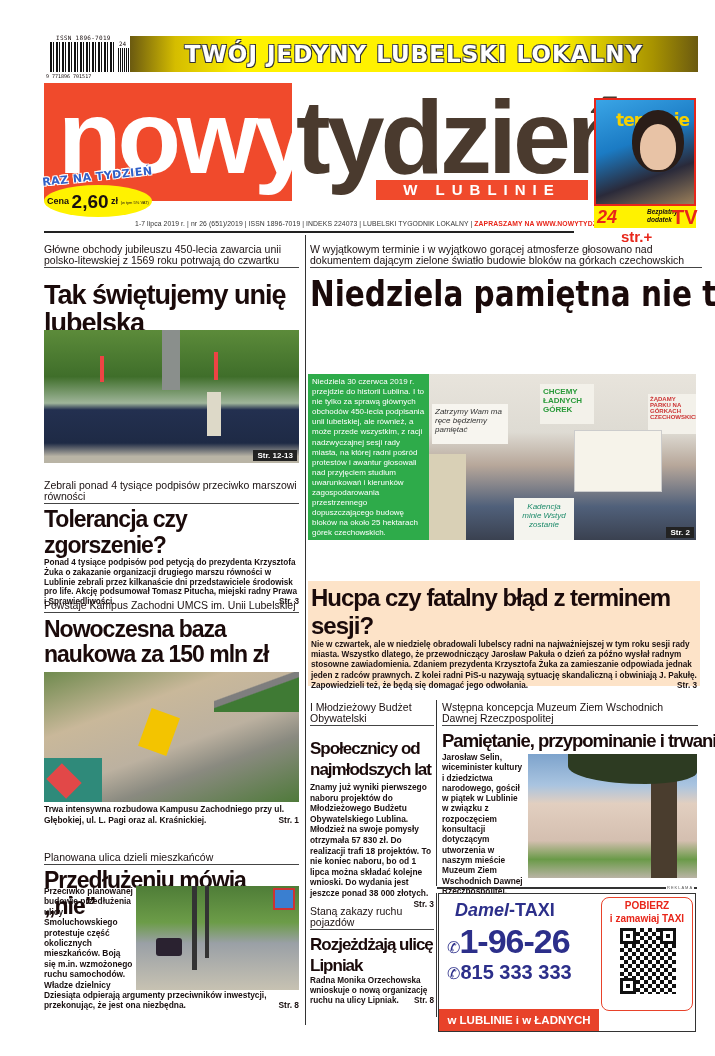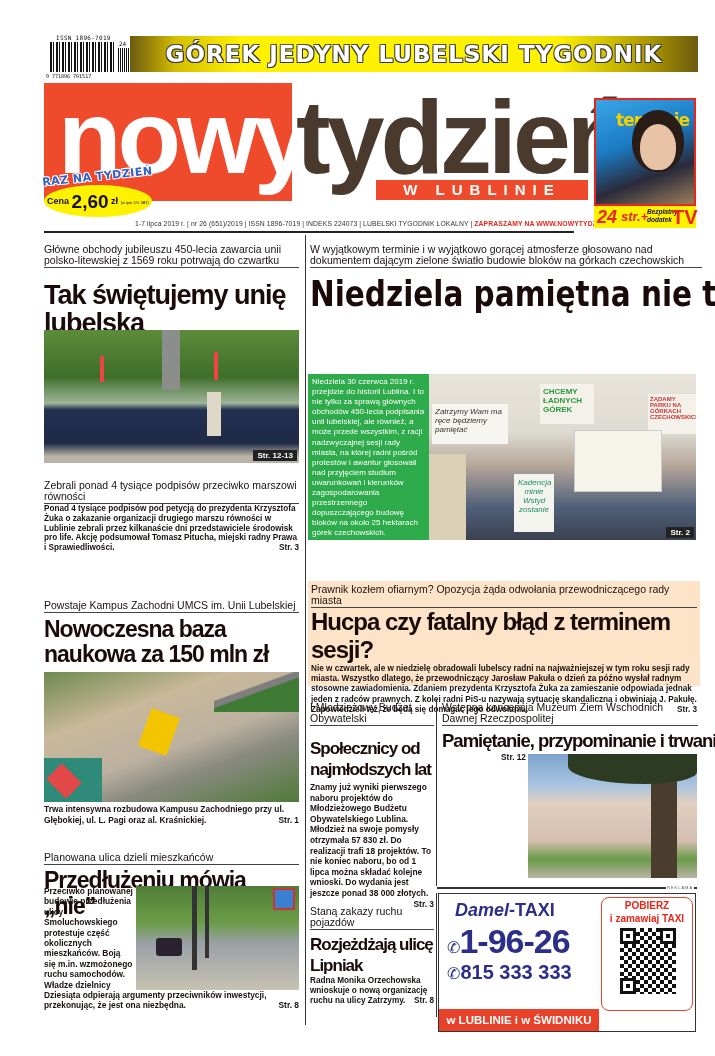--- a/index.html
+++ b/index.html
@@ -21,21 +21,21 @@
 .cena .big{font-size:19px;vertical-align:middle}
 .cena .vat{font-size:4px;font-weight:normal}
 .issueline{left:135px;top:220px;width:440px;font-size:6.8px;color:#333;white-space:nowrap;letter-spacing:.1px}
 .issueline .red{color:#e8261a;font-weight:bold}
 .headrule{left:44px;top:231px;width:530px;height:2px;background:#222}
 .tv{left:594px;top:98px;width:102px;height:108px;background:linear-gradient(160deg,#3aa5e6,#1b7bc4 40%,#2a2a3a 70%,#9a7f5a);border:2px solid #e8261a}
 .tv .tt{position:absolute;left:20px;top:10px;font-size:17px;font-weight:bold;color:#f7d000;font-family:"DejaVu Sans",sans-serif;letter-spacing:-1px}
 .tv .face{position:absolute;left:44px;top:24px;width:36px;height:46px;border-radius:50% 50% 45% 45%;background:#e8c3a6;box-shadow:0 -6px 0 8px #2a1d18}
 .tvbar{left:594px;top:206px;width:102px;height:22px;background:#fff200}
 .tvbar .s24{position:absolute;left:3px;top:1px;font-size:18px;font-weight:bold;font-style:italic;color:#e8261a}
-.tvbar .str{position:absolute;left:27px;top:3px;font-size:13px;font-weight:bold;font-style:italic;color:#e8261a}
+.tvbar .str{position:absolute;left:27px;top:22px;font-size:15px;font-weight:bold;color:#e8261a}
 .tvbar .bez{position:absolute;left:53px;top:2px;font-size:6.5px;font-style:italic;font-weight:bold;line-height:8px;color:#1a1010}
 .tvbar .tvt{position:absolute;left:78px;top:0;font-size:20px;font-weight:bold;color:#e8261a}
 .kick{font-size:10.5px;color:#1a1010;line-height:11px;border-bottom:1.5px solid #444;padding-bottom:1px}
 .h-cond{font-family:"Liberation Sans Narrow","Liberation Sans",sans-serif;font-weight:bold;color:#1a0a0a;letter-spacing:-1px}
 .body{font-size:8.6px;font-weight:bold;line-height:10.6px;color:#1a1010}
 .str-r{float:right}
 .colrule{left:305px;top:235px;width:1px;height:790px;background:#333}
 .photo{overflow:hidden}
 .photo-strtag{position:absolute;right:2px;bottom:2px;background:#222;color:#fff;font-size:8px;font-weight:bold;padding:1px 4px}
 .greenbox{left:308px;top:374px;width:121px;height:166px;background:#2eab4a;color:#fff;font-size:8px;line-height:10.1px;padding:3px 4px;font-family:"Liberation Sans Narrow","Liberation Sans",sans-serif}
@@ -59,21 +59,21 @@
 </head>
 <body>
 
 <div class="abs barcode">
   <span class="isn">ISSN 1896-7019</span>
   <span class="bars"></span>
   <span class="n24">24</span>
   <span class="bars2"></span>
   <span class="num">9 771896 701517</span>
 </div>
-<div class="abs slogan-text">GÓREK JEDYNY LUBELSKI TYGODNIK</div>
+<div class="abs slogan-text">TWÓJ JEDYNY LUBELSKI LOKALNY</div>
 
 <div class="abs redblock"></div>
 <div class="abs nowy">nowy</div>
 <div class="abs tydzien">tydzień</div>
 <div class="abs wlublinie">W LUBLINIE</div>
 
 <div class="abs cena">
   <span>Cena</span>
   <span class="big">2,60</span>
   <span>zł</span>
@@ -106,20 +106,21 @@
 <div class="abs photo" style="left:44px;top:330px;width:255px;height:133px;background:linear-gradient(180deg,#5c8b3a 0%,#3f6e2a 35%,#9fb59a 55%,#233050 60%,#1e2a45 85%,#b9b4a5 95%)">
   <div style="position:absolute;left:118px;top:0;width:18px;height:60px;background:#8a8f8c"></div>
   <div style="position:absolute;left:170px;top:22px;width:4px;height:28px;background:#e44"></div>
   <div style="position:absolute;left:56px;top:26px;width:4px;height:26px;background:#e44"></div>
   <div style="position:absolute;left:163px;top:62px;width:14px;height:44px;background:#ddd9c8"></div>
   <span class="photo-strtag">Str. 12-13</span>
 </div>
 
 <div class="abs" style="left:44px;top:480px;width:255px">
   <div class="kick">Zebrali ponad 4 tysiące podpisów przeciwko marszowi równości</div>
+  <div class="h-cond" style="font-size:23px;line-height:26px;margin-top:2px">Tolerancja czy zgorszenie?</div>
   <div class="body" style="font-size:8.2px;line-height:9.8px"><span>Ponad 4 tysiące podpisów pod petycją do prezydenta Krzysztofa Żuka o zakazanie organizacji drugiego marszu równości w Lublinie zebrali przez kilkanaście dni przedstawiciele środowisk pro life. Akcję podsumował Tomasz Pitucha, miejski radny Prawa i Sprawiedliwości.</span> <span class="str-r">Str. 3</span></div>
 </div>
 
 <div class="abs" style="left:44px;top:600px;width:255px">
   <div class="kick">Powstaje Kampus Zachodni UMCS im. Unii Lubelskiej</div>
   <div class="h-cond" style="font-size:23px;line-height:25px;margin-top:4px">Nowoczesna baza naukowa za 150 mln zł</div>
 </div>
 <div class="abs photo" style="left:44px;top:672px;width:255px;height:130px;background:linear-gradient(160deg,#6f8a4e 0%,#c9b89a 30%,#bcb1a0 55%,#8a8a80 70%,#4f7a3a 100%)">
   <div style="position:absolute;left:0;top:86px;width:58px;height:44px;background:#2f8a7a"></div>
   <div style="position:absolute;left:6px;top:98px;width:28px;height:22px;background:#e24848;transform:rotate(45deg)"></div>
@@ -145,64 +146,63 @@
 
 <div class="abs" style="left:310px;top:244px;width:392px">
   <div class="kick">W wyjątkowym terminie i w wyjątkowo gorącej atmosferze głosowano nad dokumentem dającym zielone światło budowie bloków na górkach czechowskich</div>
   <div style="font-family:'DejaVu Sans',sans-serif;font-weight:bold;font-size:36px;line-height:40px;margin-top:6px;color:#1a0a0a;transform:scaleX(.82);transform-origin:left;white-space:nowrap;width:470px">Niedziela pamiętna nie tylko dla górek</div>
 </div>
 <div class="abs photo" style="left:428px;top:374px;width:268px;height:166px;background:linear-gradient(180deg,#e8e4dc 0%,#dedbd3 35%,#b7a79a 55%,#50607a 80%,#3a4150 100%)">
   <div style="position:absolute;left:4px;top:30px;width:76px;height:40px;background:#f7f5ef;font-size:8px;color:#333;padding:3px;font-style:italic">Zatrzymy Wam ma ręce będziemy pamiętać</div>
   <div style="position:absolute;left:112px;top:10px;width:54px;height:40px;background:#f3f1ea;font-size:8px;color:#2a9a3a;font-weight:bold;padding:3px">CHCEMY ŁADNYCH GÓREK</div>
   <div style="position:absolute;left:220px;top:20px;width:48px;height:40px;background:#f3f1ea;font-size:6px;color:#c33;font-weight:bold;padding:2px">ŻĄDAMY PARKU NA GÓRKACH CZECHOWSKICH</div>
   <div style="position:absolute;left:146px;top:56px;width:88px;height:62px;background:#f6f3ea;border:1px solid #ccc"></div>
-  <div style="position:absolute;left:86px;top:100px;width:40px;height:58px;background:#f4f4ee;font-size:8px;color:#1c8a6a;font-style:italic;padding:4px;text-align:center">Kadencja minie Wstyd zostanie</div>
+  <div style="position:absolute;left:86px;top:124px;width:60px;height:58px;background:#f4f4ee;font-size:8px;color:#1c8a6a;font-style:italic;padding:4px;text-align:center">Kadencja minie Wstyd zostanie</div>
   <div style="position:absolute;left:0;top:80px;width:38px;height:86px;background:#d9d0b6"></div>
   <span class="photo-strtag">Str. 2</span>
 </div>
 <div class="abs greenbox">Niedziela 30 czerwca 2019 r. przejdzie do historii Lublina. I to nie tylko za sprawą głównych obchodów 450-lecia podpisania unii lubelskiej, ale również, a może przede wszystkim, z racji nadzwyczajnej sesji rady miasta, na której radni pośród protestów i awantur głosowali nad przyjęciem studium uwarunkowań i kierunków zagospodarowania przestrzennego dopuszczającego budowę bloków na około 25 hektarach górek czechowskich. Głosowanie zakończyło się po zamknięciu tego numeru „Nowego Tygodnia”, ale wszystko wskazywało na to, że głosami mających większość radnych klubu Krzysztofa Żuka, projekt zostanie przyjęty.</div>
 
 <div class="abs peach"></div>
 <div class="abs" style="left:311px;top:584px;width:386px">
-  <div class="kick" style="border-bottom-width:1.5px">Prawnik kozłem ofiarnym? Opozycja żąda odwołania przewodniczącego rady miasta</div>
   <div class="h-cond" style="font-size:24px;line-height:28px">Hucpa czy fatalny błąd z terminem sesji?</div>
   <div class="body" style="font-size:8.2px;line-height:10.2px"><span>Nie w czwartek, ale w niedzielę obradowali lubelscy radni na najważniejszej w tym roku sesji rady miasta. Wszystko dlatego, że przewodniczący Jarosław Pakuła o dzień za późno wysłał radnym stosowne zawiadomienia. Zdaniem prezydenta Krzysztofa Żuka za zamieszanie odpowiada jednak jeden z radców prawnych. Z kolei radni PiS-u nazywają sytuację skandaliczną i obwiniają J. Pakułę. Zapowiedzieli też, że będą się domagać jego odwołania.</span> <span class="str-r">Str. 3</span></div>
 </div>
 
 <div class="abs" style="left:310px;top:702px;width:124px">
   <div class="kick">I Młodzieżowy Budżet Obywatelski</div>
   <div class="h-cond" style="font-size:17px;line-height:21px;margin-top:12px">Społecznicy od najmłodszych lat</div>
   <div class="body" style="font-size:8.4px;line-height:10.6px;margin-top:2px"><span>Znamy już wyniki pierwszego naboru projektów do Młodzieżowego Budżetu Obywatelskiego Lublina. Młodzież na swoje pomysły otrzymała 57 830 zł. Do realizacji trafi 18 projektów. To nie koniec naboru, bo od 1 lipca można składać kolejne wnioski. Do wydania jest jeszcze ponad 38 000 złotych.</span> <span class="str-r">Str. 3</span></div>
 </div>
 <div class="abs" style="left:436px;top:700px;width:1px;height:186px;background:#333"></div>
 
 <div class="abs" style="left:310px;top:906px;width:124px">
   <div class="kick">Staną zakazy ruchu pojazdów</div>
   <div class="h-cond" style="font-size:17px;line-height:21px;margin-top:4px">Rozjeżdżają ulicę Lipniak</div>
-  <div class="body" style="font-size:8.2px;line-height:10.2px"><span>Radna Monika Orzechowska wnioskuje o nową organizację ruchu na ulicy Zatrzymy.</span> <span class="str-r">Str. 8</span></div>
+  <div class="body" style="font-size:8.2px;line-height:10.2px"><span>Radna Monika Orzechowska wnioskuje o nową organizację ruchu na ulicy Lipniak.</span> <span class="str-r">Str. 8</span></div>
 </div>
 <div class="abs" style="left:436px;top:893px;width:1px;height:124px;background:#333"></div>
 
 <div class="abs" style="left:442px;top:702px;width:256px">
   <div class="kick">Wstępna koncepcja Muzeum Ziem Wschodnich Dawnej Rzeczpospolitej</div>
   <div class="h-cond" style="font-size:18.5px;line-height:22px;margin-top:4px;white-space:nowrap">Pamiętanie, przypominanie i trwanie</div>
 </div>
 <div class="abs photo" style="left:528px;top:754px;width:169px;height:124px;background:linear-gradient(180deg,#7da3cc 0%,#a9c4e0 25%,#e2cfc0 40%,#d4bfb0 70%,#6a9a48 85%,#b9b3a4 100%)">
   <div style="position:absolute;right:20px;top:0;width:26px;height:124px;background:#4a3d2e"></div>
   <div style="position:absolute;left:40px;top:0;width:129px;height:30px;background:#2d3b22;border-radius:0 0 40% 60%"></div>
 </div>
-<div class="abs body" style="left:442px;top:752px;width:84px;font-size:8.3px;line-height:10.3px"> <span class="str-r">Str. 12</span></div>
+<div class="abs body" style="left:442px;top:752px;width:84px;font-size:8.3px;line-height:10.3px"><span>Jarosław Selin, wiceminister kultury i dziedzictwa narodowego, gościł w piątek w Lublinie w związku z rozpoczęciem konsultacji dotyczącym utworzenia w naszym mieście Muzeum Ziem Wschodnich Dawnej Rzeczpospolitej.</span> <span class="str-r">Str. 12</span></div>
 
 <div class="abs ad-rule"></div>
 <div class="abs reklama">REKLAMA</div>
 <div class="abs ad">
   <div class="damel"><span>Damel</span><span class="taxi">-TAXI</span></div>
   <div class="num1"><span class="phone">✆</span><span>1-96-26</span></div>
   <div class="num2"><span class="phone">✆</span><span>815 333 333</span></div>
-  <div class="redbar">w LUBLINIE i w ŚWIDNIKU</div>
+  <div class="redbar">w LUBLINIE i w ŁADNYCH</div>
   <div class="qrbox">
     <div class="qrt">POBIERZ</div>
     <div class="qrt">i zamawiaj TAXI</div>
     <div class="qr">
       <span class="c1" style="left:0;top:0"></span>
       <span class="c2" style="right:0;top:0"></span>
       <span class="c3" style="left:0;bottom:0"></span>
     </div>
   </div>
 </div>

